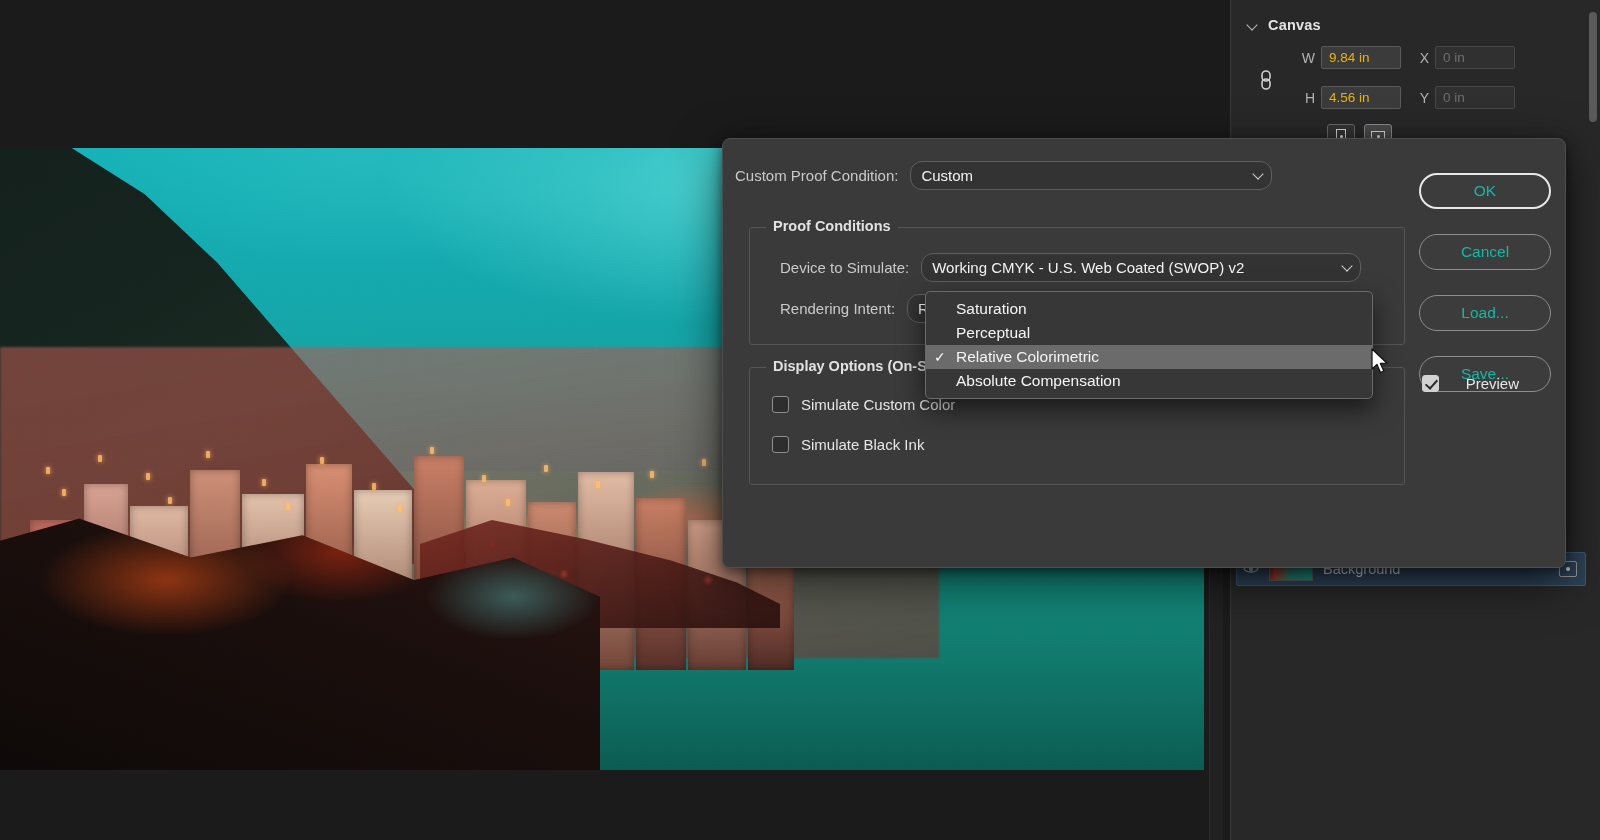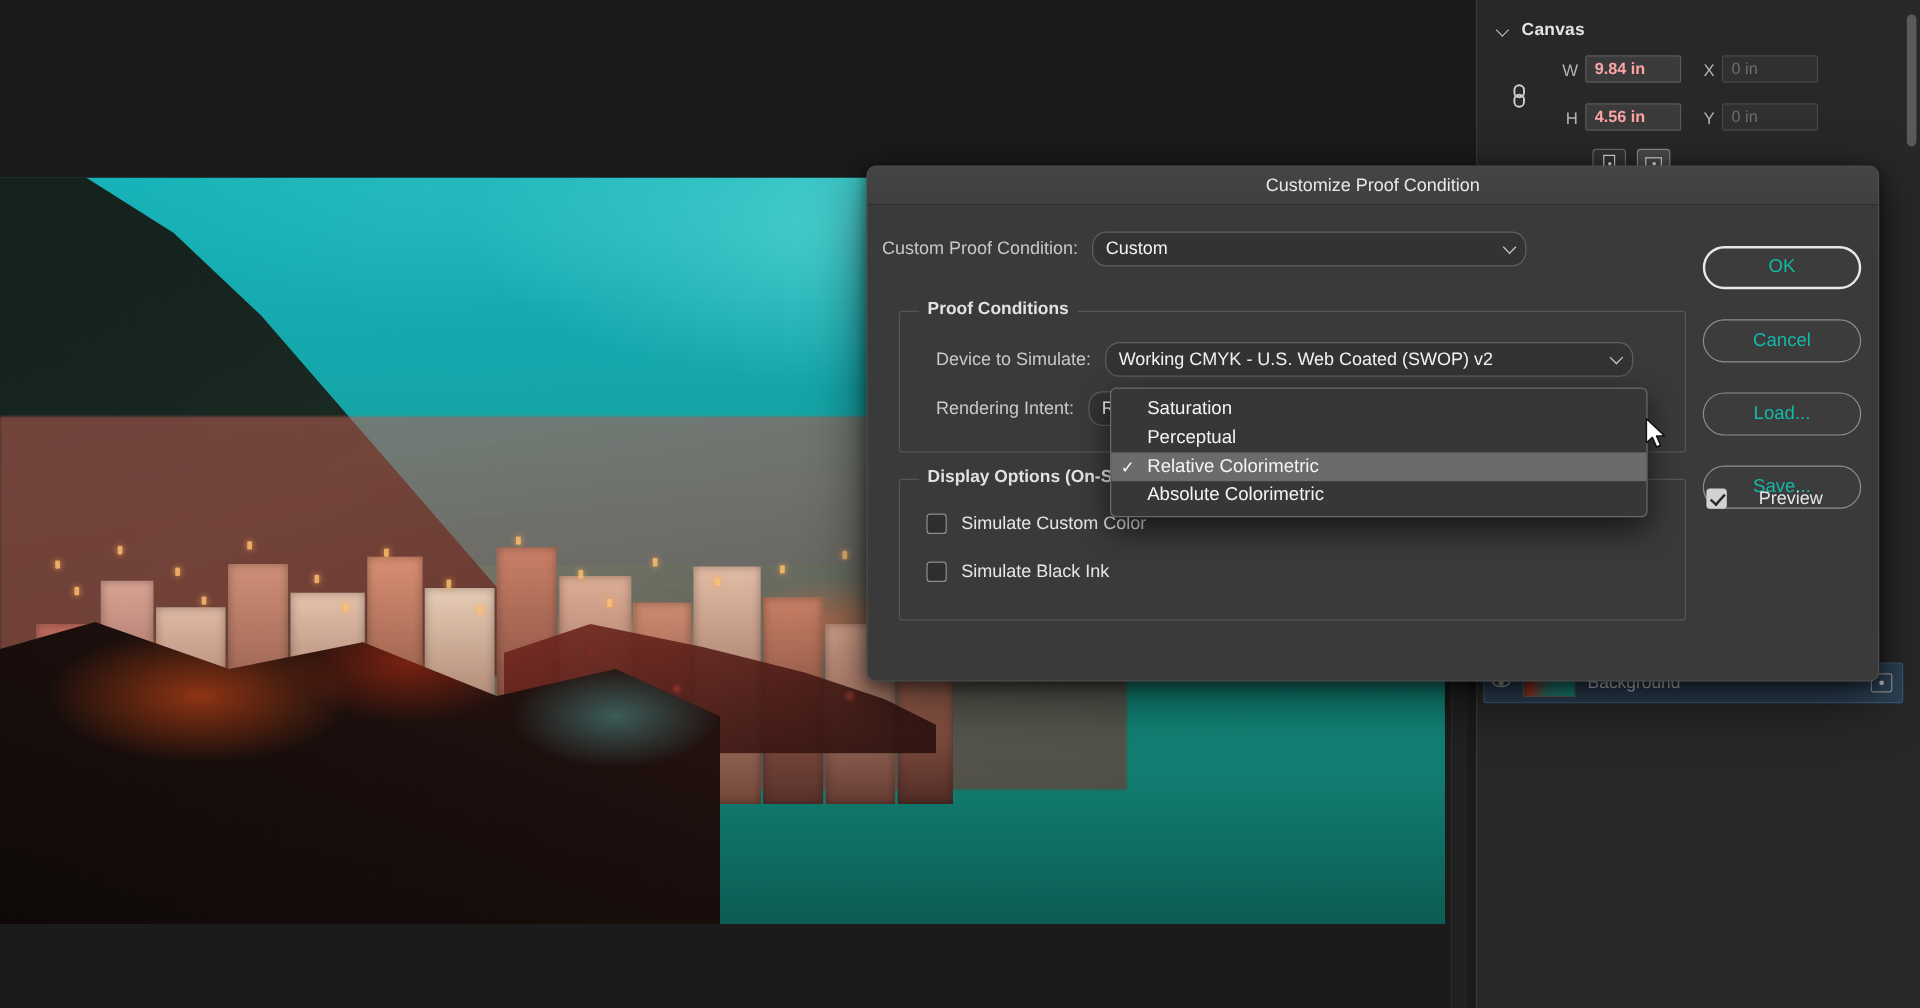--- a/index.html
+++ b/index.html
@@ -120,21 +120,21 @@
   .canvas-fields {
     position: absolute; left: 1243px; top: 44px; width: 330px; height: 72px;
   }
   .link-icon {
     position: absolute; left: 13px; top: 22px; width: 20px; height: 28px;
   }
   .fld-row { position: absolute; display: flex; align-items: center; gap: 6px; }
   .fld-lbl { color: #b3b3b3; font-size: 14px; width: 14px; text-align: right; }
   .fld-box {
     width: 80px; height: 23px; border: 1px solid #5a5a5a; border-radius: 2px;
-    background: #3b3b3b; color: #fca5a5; font-size: 13.5px; font-weight: bold;
+    background: #3b3b3b; color: #eab308; font-size: 13.5px; font-weight: normal;
     display: flex; align-items: center; padding-left: 7px;
   }
   .fld-box.empty { background: #303030; border-color: #484848; color: #6f6f6f; font-weight: normal; }
 
   .anchor-btns { position: absolute; left: 1327px; top: 124px; display: flex; gap: 9px; }
   .anchor-btn {
     width: 28px; height: 24px; border: 1px solid #6a6a6a; border-radius: 3px;
     background: #333; display: flex; align-items: center; justify-content: center;
   }
   .anchor-btn.active { background: #4a4a4a; border-color: #8a8a8a; }
@@ -383,23 +383,20 @@
           <circle cx="8" cy="8" r="2.1" fill="#b5b5b5"></circle>
         </svg>
       </span>
       <span class="layer-thumb"></span>
       <span class="layer-name">Background</span>
       <span class="lock-icon"></span>
     </div>
   </div>
 
   <div class="dialog">
-    <div class="dialog-titlebar">
-      <span class="dialog-title">Customize Proof Condition</span>
-    </div>
 
     <div class="dialog-body">
 
       <div class="row-cpc">
         <span class="lbl">Custom Proof Condition:</span>
         <span class="select sel-cpc">
           <span>Custom</span>
           <span class="caret"></span>
         </span>
       </div>
@@ -463,21 +460,21 @@
         <div class="popup-item">
           <span class="tick"></span>
           <span class="txt">Perceptual</span>
         </div>
         <div class="popup-item selected">
           <span class="tick">✓</span>
           <span class="txt">Relative Colorimetric</span>
         </div>
         <div class="popup-item">
           <span class="tick"></span>
-          <span class="txt">Absolute Colorimetric</span>
+          <span class="txt">Absolute Compensation</span>
         </div>
       </div>
 
     </div>
   </div>
 
   <div class="cursor">
     <svg width="20" height="28" viewBox="0 0 20 28">
       <path d="M2 1 L2 21 L7 16.5 L10.5 24.5 L13.8 23 L10.4 15.4 L17 15.2 Z" fill="#ffffff" stroke="#111111" stroke-width="1.2" stroke-linejoin="round"></path>
     </svg>

